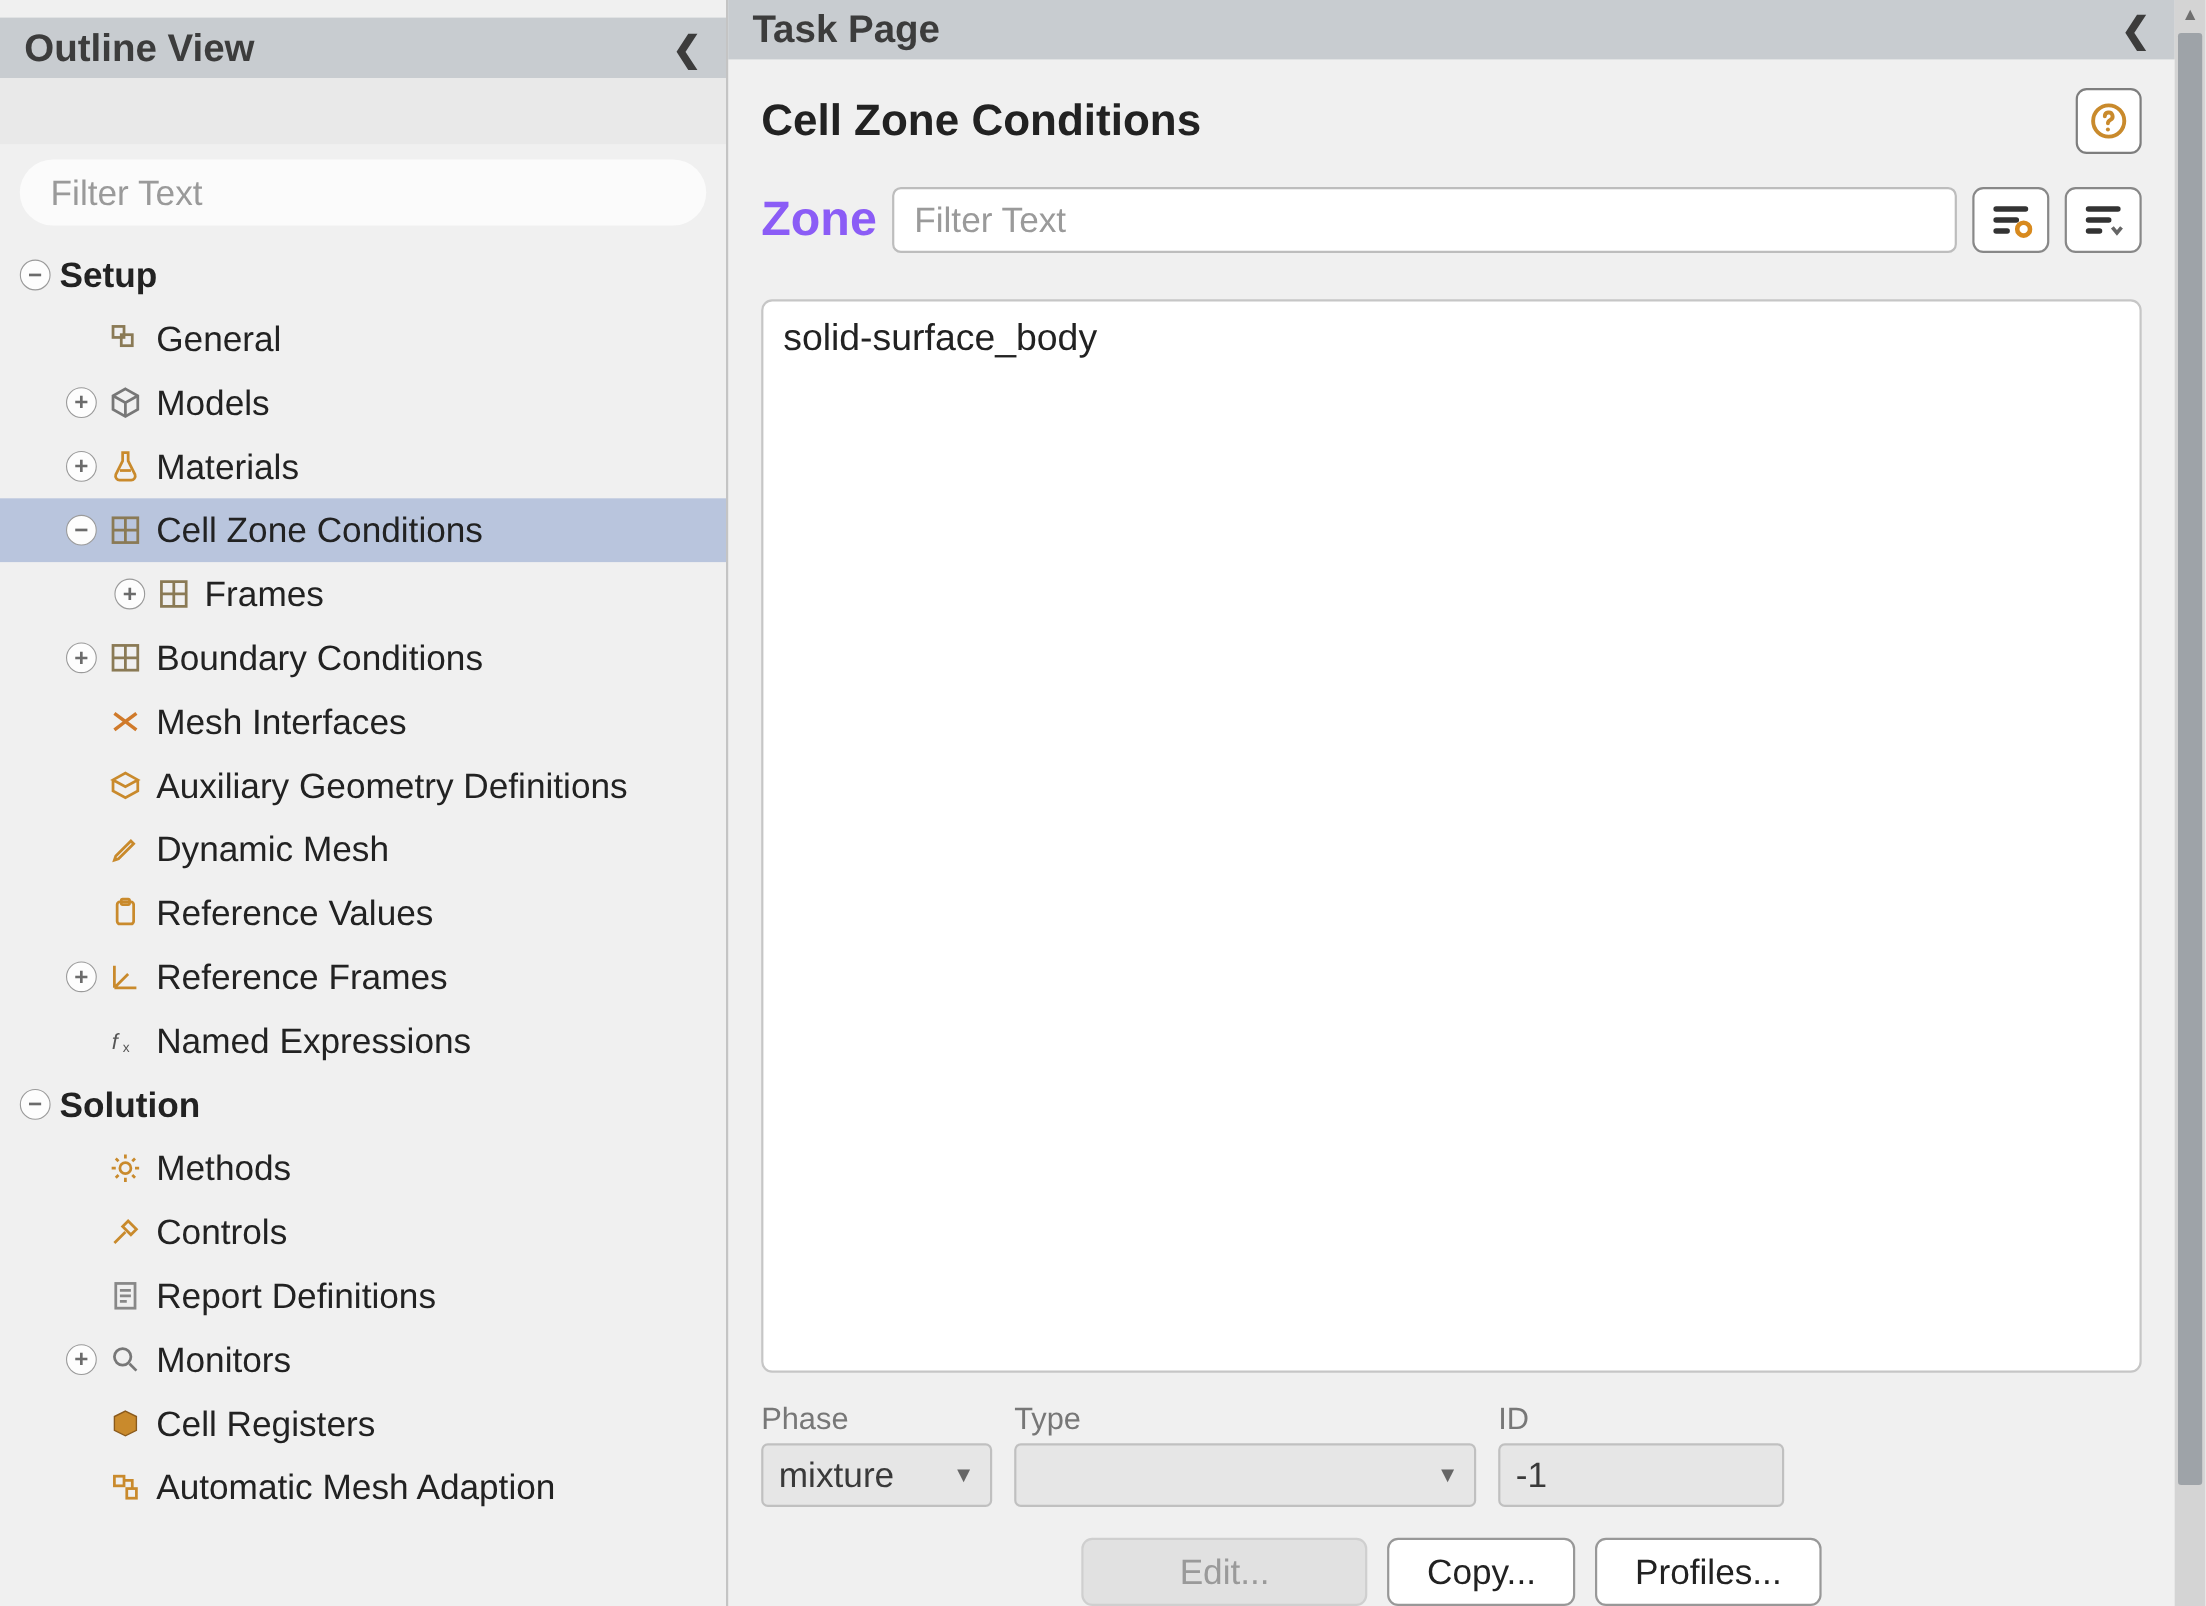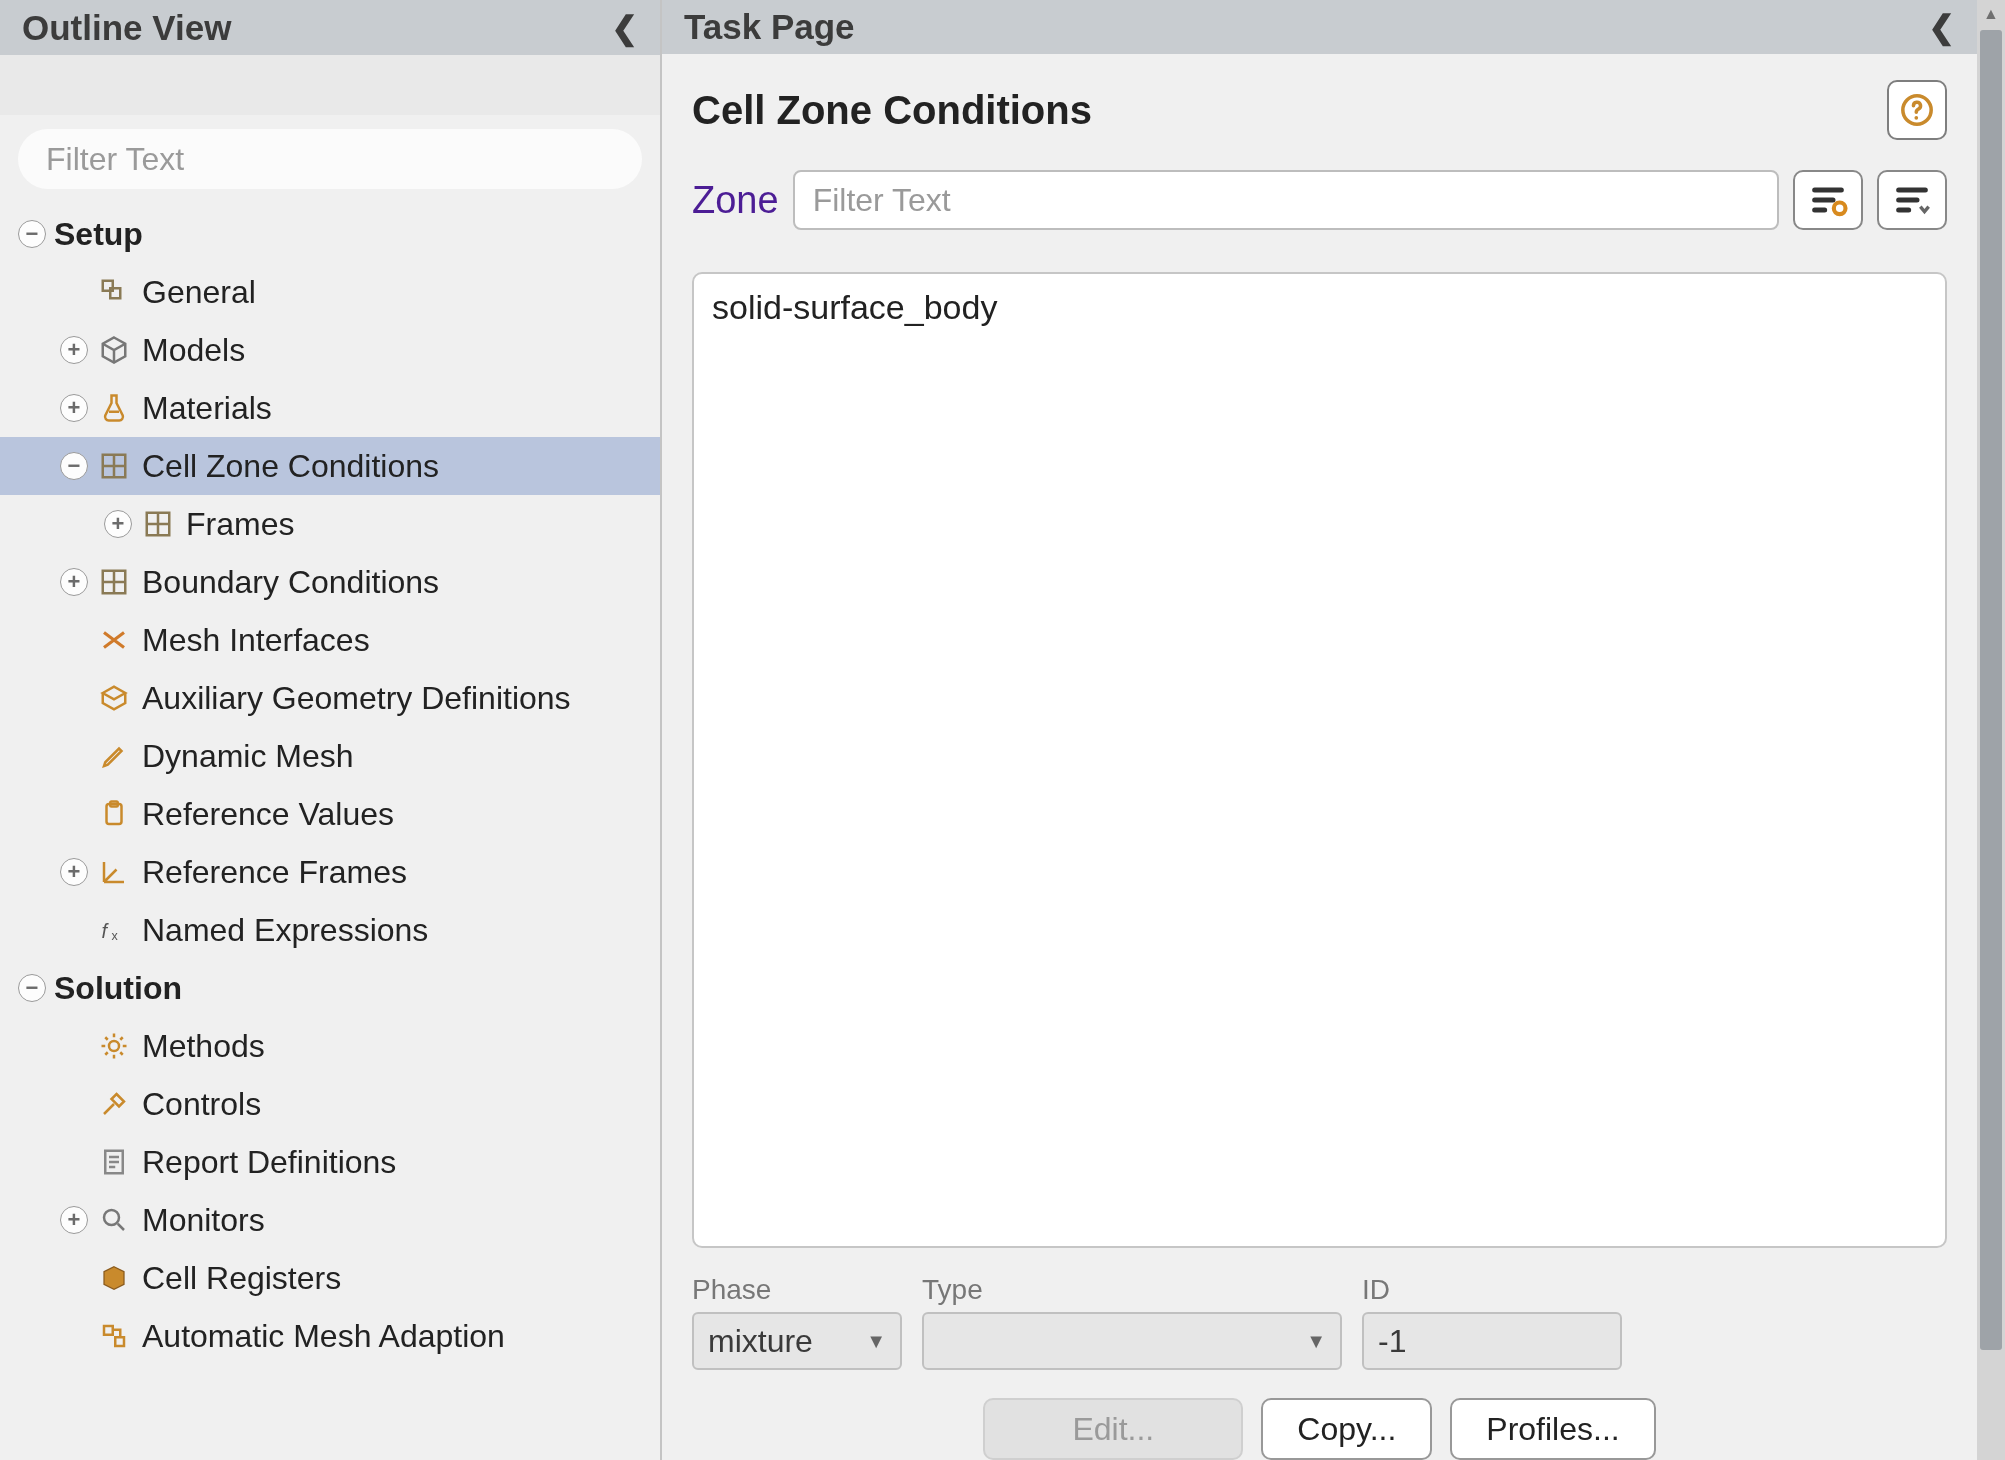--- a/index.html
+++ b/index.html
@@ -3,21 +3,21 @@
 <meta charset="utf-8">
 <style>
   * { box-sizing: border-box; margin: 0; padding: 0; }
   html, body { width: 2005px; height: 1460px; font-family: "Segoe UI", Arial, sans-serif; background:#ececec; overflow:hidden; }
   .app { display:flex; width:100%; height:100%; }
 
   
   .outline-panel { width:660px; height:100%; display:flex; flex-direction:column; background:#f0f0f0; }
   .panel-header  { display:flex; align-items:center; justify-content:space-between;
                    background:#c8ccd0; padding:0 22px; height:55px;
-                   font-size:35px; font-weight:700; color:#3c3c3c; }
+                   font-size:35px; font-weight:700; color:#3c3c3c;margin-top:16px; }
   .panel-header .collapse-btn { font-size:32px; color:#3c3c3c; cursor:pointer; }
 
   .spacer-strip { height:60px; background:#e9e9e9; }
 
   .filter-box { margin:14px 18px 10px 18px; }
   .filter-box input {
       width:100%; height:60px; border-radius:30px; border:none;
       background:#fbfbfb; padding:0 28px; font-size:32px; color:#888;
   }
   .filter-box input::placeholder { color:#9a9a9a; }
@@ -49,21 +49,21 @@
 
   .task-body { flex:1; padding:26px 30px 0 30px; display:flex; flex-direction:column; }
 
   .title-row { display:flex; align-items:center; justify-content:space-between; margin-bottom:30px; }
   .task-title { font-size:40px; font-weight:700; color:#222; }
   .help-btn { width:60px; height:60px; border:2px solid #7e7e7e; border-radius:10px;
               display:flex; align-items:center; justify-content:center; background:#fff; cursor:pointer; }
   .help-btn svg { width:34px; height:34px; }
 
   .zone-row { display:flex; align-items:center; gap:14px; margin-bottom:14px; }
-  .zone-label { font-size:38px; color:#4c1d95; }
+  .zone-label { font-size:44px; color:#8b5cf6;font-weight:bold; }
   .zone-filter { flex:1; height:60px; border:2px solid #bdbdbd; border-radius:8px; background:#fff;
                  padding:0 18px; font-size:32px; color:#888; }
   .zone-filter::placeholder { color:#9a9a9a; }
   .icon-btn { width:70px; height:60px; border:2px solid #888; border-radius:10px; background:#fff;
               display:flex; align-items:center; justify-content:center; cursor:pointer; }
   .icon-btn svg { width:40px; height:40px; }
 
   .zone-list { flex:1; min-height:830px; border:2px solid #c6c6c6; border-radius:10px; background:#fff;
                padding:14px 18px; font-size:34px; color:#222;margin-top:28px; }
 

